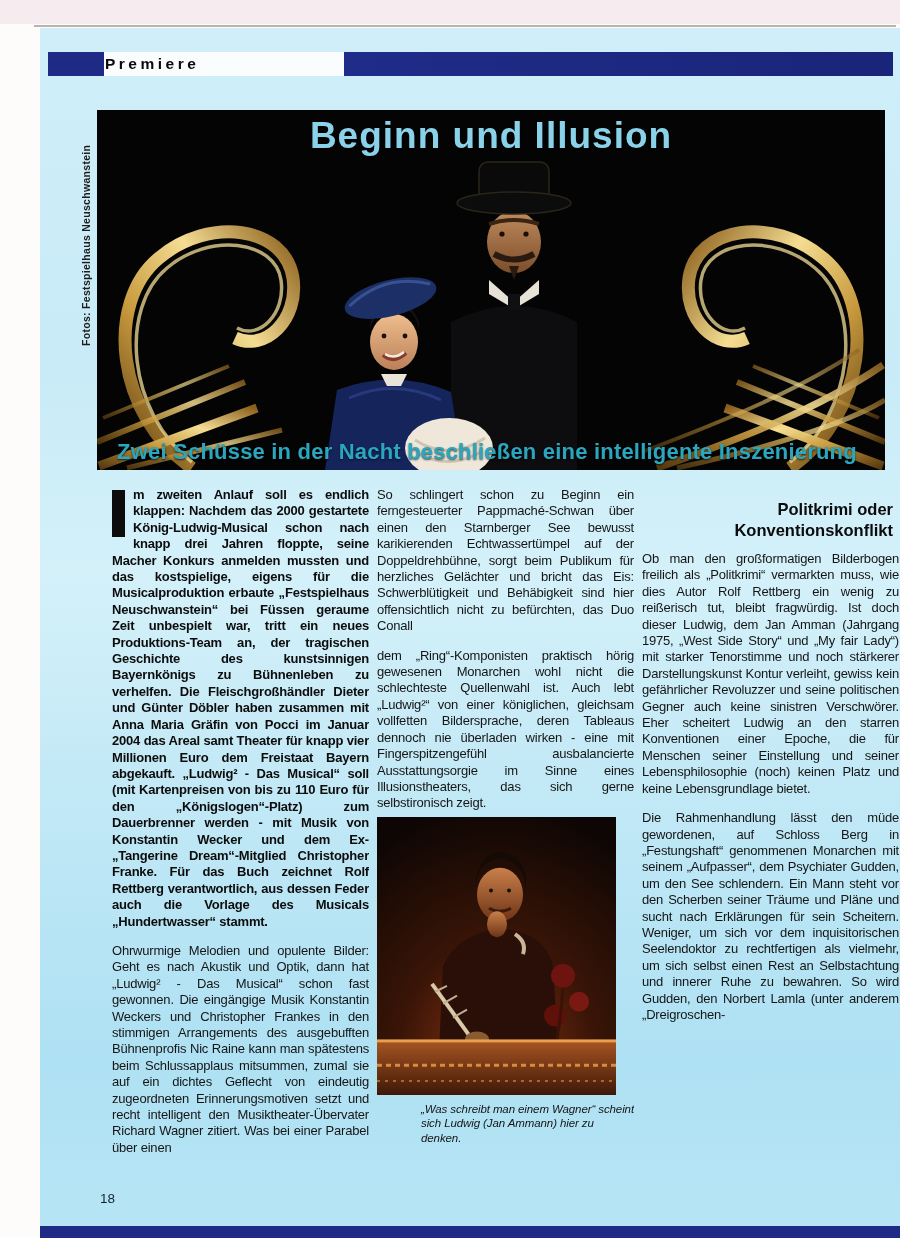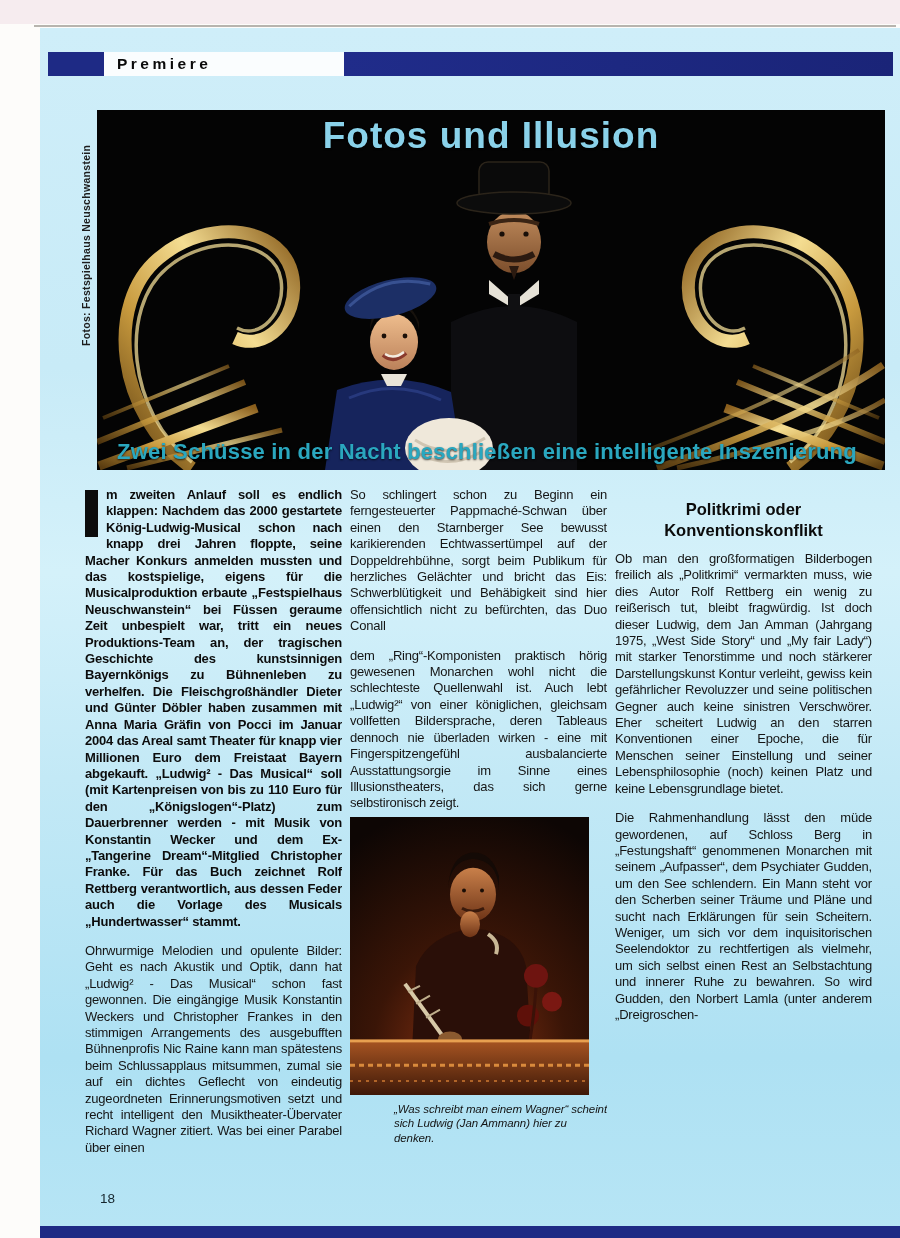--- a/index.html
+++ b/index.html
@@ -20,21 +20,21 @@
   }
   .top-strip{position:absolute;left:0;top:0;width:900px;height:24px;background:#f6ecef;}
   .scan-line{position:absolute;left:34px;top:25px;width:862px;height:2px;background:#b7b4ae;}
   .page{
     position:absolute;left:40px;top:28px;width:860px;height:1210px;
     background:linear-gradient(180deg,#cfeef9 0%,#c8ebf7 28%,#d4f1fa 45%,#c3e9f6 62%,#aee1f3 85%,#b7e5f5 100%);
   }
   
   .hdr-block{position:absolute;left:8px;top:24px;width:56px;height:24px;background:var(--navy);}
   .hdr-band{position:absolute;left:64px;top:24px;width:240px;height:24px;background:#fafdfe;display:flex;align-items:center;}
-  .hdr-band span{font-size:15.5px;font-weight:bold;letter-spacing:3.5px;padding-left:13px;color:#0a0a0a;}
+  .hdr-band span{font-size:15.5px;font-weight:bold;letter-spacing:3.5px;padding-left:1px;color:#0a0a0a;}
   .hdr-bar{position:absolute;left:304px;top:24px;width:549px;height:24px;background:linear-gradient(90deg,#202c8a,#1a2478);}
   
   .credit{
     position:absolute;left:38px;top:82px;height:236px;width:15px;
     writing-mode:vertical-rl;transform:rotate(180deg);
     font-size:10.5px;font-weight:600;color:#1d1d1d;letter-spacing:0.3px;
     display:flex;align-items:center;
   }
   
   .hero{position:absolute;left:57px;top:82px;width:788px;height:360px;background:#040404;}
@@ -43,31 +43,31 @@
     position:absolute;left:0;right:0;top:5px;text-align:center;
     font-size:37px;font-weight:bold;color:var(--title-cyan);letter-spacing:1px;
     text-shadow:0 1px 2px #000;
   }
   .hero-subtitle{
     position:absolute;left:2px;right:10px;bottom:5px;text-align:center;
     font-size:22px;font-weight:bold;color:var(--subtitle-teal);letter-spacing:0.2px;
     text-shadow:0 1px 2px rgba(0,0,0,0.7);white-space:nowrap;
   }
   
-  .columns{position:absolute;left:45px;top:459px;width:787px;height:706px;display:flex;gap:8px;}
+  .columns{position:absolute;left:72px;top:459px;width:787px;height:706px;display:flex;gap:8px;}
   .col{width:257px;overflow:hidden;}
   .body-text{font-size:13px;line-height:16.4px;text-align:justify;letter-spacing:-0.2px;color:var(--text-black);}
   .body-text + .body-text{margin-top:13px;}
   .lead{font-weight:bold;color:#0c0c0c;}
   .drop-cap{
     float:left;width:13px;height:47px;background:#0c0c0c;color:transparent;
     margin:3px 8px 0 0;overflow:hidden;
   }
   .subhead{
-    font-size:16.5px;font-weight:bold;text-align:center;line-height:21px;
+    font-size:16.5px;font-weight:bold;text-align:right;line-height:21px;
     margin:12px 6px 10px 6px;color:#0b0b0b;
   }
   
   .stage-photo{width:239px;height:278px;margin-top:5px;background:#0d0604;position:relative;}
   .stage-photo svg{position:absolute;left:0;top:0;width:100%;height:100%;}
   .photo-caption{
     margin-top:7px;font-style:italic;font-size:11.5px;line-height:14.5px;
     color:#141414;text-align:left;letter-spacing:-0.1px;margin-left:44px;
   }
   .page-num{position:absolute;left:60px;top:1163px;font-size:13.5px;color:#15252c;}
@@ -160,21 +160,21 @@
         <path d="M36,76 Q45,82 55,74" stroke="#f3ece0" stroke-width="2.5" fill="none"></path>
         <path d="M32,96 L58,96 L52,108 L38,108 Z" fill="#e9e4d8"></path>
       </g>
 
       <g>
         <ellipse cx="352" cy="338" rx="44" ry="30" fill="#efe8da"></ellipse>
         <path d="M318,330 Q352,352 388,328" stroke="#cfc5b2" stroke-width="3" fill="none"></path>
         <path d="M322,344 Q352,360 384,342" stroke="#cfc5b2" stroke-width="3" fill="none"></path>
       </g>
     </svg>
-    <div class="hero-title">Fotos und Illusion</div>
+    <div class="hero-title">Beginn und Illusion</div>
     <div class="hero-subtitle">Zwei Schüsse in der Nacht beschließen eine intelligente Inszenierung</div>
   </div>
 
   <div class="columns">
 
     <div class="col">
       <p class="body-text lead"><span class="drop-cap">I</span><span>m zweiten Anlauf soll es endlich klappen: Nachdem das 2000 gestartete König-Ludwig-Musical schon nach knapp drei Jahren floppte, seine Macher Konkurs anmelden mussten und das kostspielige, eigens für die Musicalproduktion erbaute „Festspielhaus Neuschwanstein“ bei Füssen geraume Zeit unbespielt war, tritt ein neues Produktions-Team an, der tragischen Geschichte des kunstsinnigen Bayernkönigs zu Bühnenleben zu verhelfen. Die Fleischgroßhändler Dieter und Günter Döbler haben zusammen mit Anna Maria Gräfin von Pocci im Januar 2004 das Areal samt Theater für knapp vier Millionen Euro dem Freistaat Bayern abgekauft. „Ludwig² - Das Musical“ soll (mit Kartenpreisen von bis zu 110 Euro für den „Königslogen“-Platz) zum Dauerbrenner werden - mit Musik von Konstantin Wecker und dem Ex-„Tangerine Dream“-Mitglied Christopher Franke. Für das Buch zeichnet Rolf Rettberg verantwortlich, aus dessen Feder auch die Vorlage des Musicals „Hundertwasser“ stammt.</span></p>
       <p class="body-text">Ohrwurmige Melodien und opulente Bilder: Geht es nach Akustik und Optik, dann hat „Ludwig² - Das Musical“ schon fast gewonnen. Die eingängige Musik Konstantin Weckers und Christopher Frankes in den stimmigen Arrangements des ausgebufften Bühnenprofis Nic Raine kann man spätestens beim Schlussapplaus mitsummen, zumal sie auf ein dichtes Geflecht von eindeutig zugeordneten Erinnerungsmotiven setzt und recht intelligent den Musiktheater-Übervater Richard Wagner zitiert. Was bei einer Parabel über einen</p>
     </div>
 

